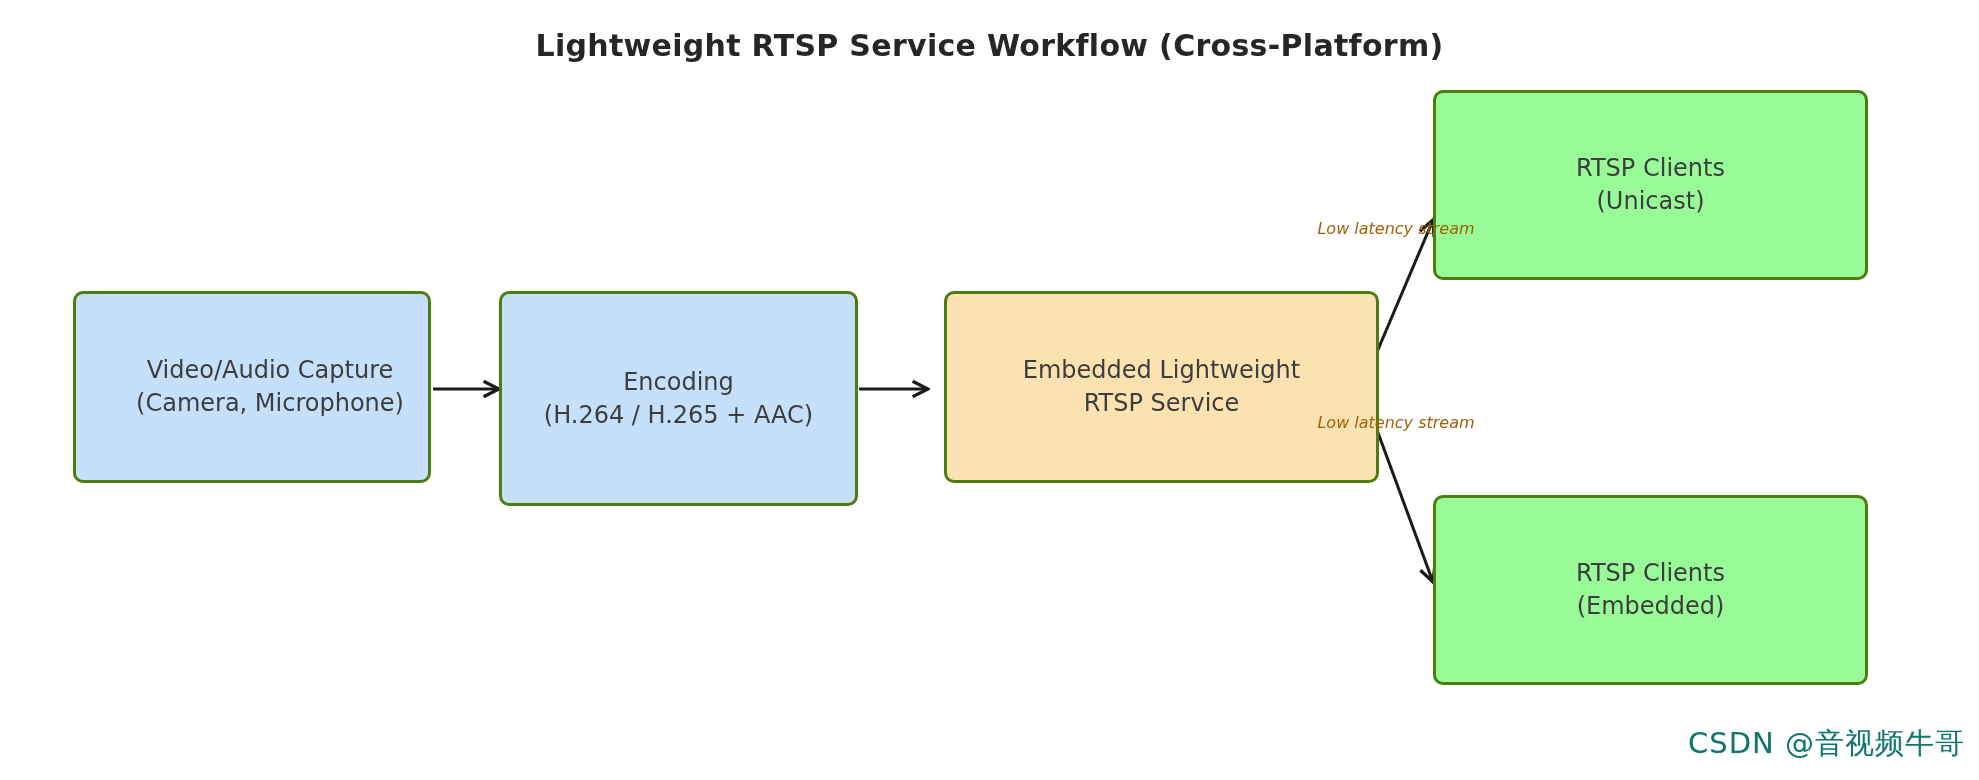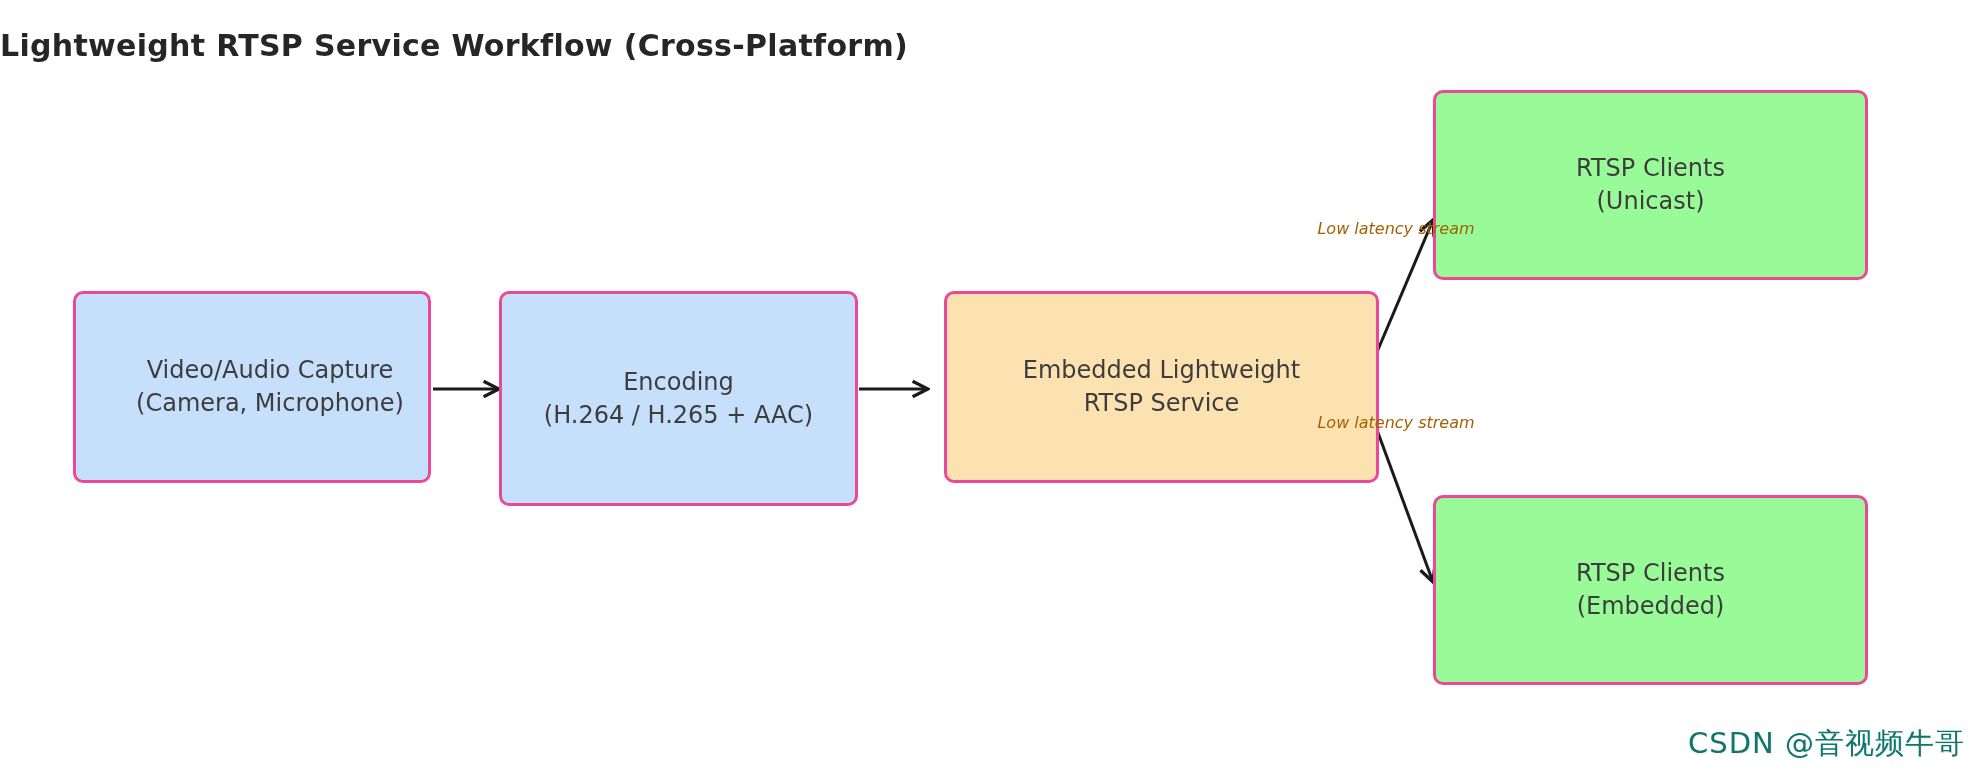--- a/index.html
+++ b/index.html
@@ -6,27 +6,28 @@
   #canvas{
     position:relative;
     width:1979px;height:780px;
     background:#ffffff;
     font-family:"DejaVu Sans","Liberation Sans",sans-serif;
     overflow:hidden;
   }
   .title{
     position:absolute;
     left:0;top:28px;width:1979px;
+    text-align:center;
     font-size:30px;font-weight:bold;
     color:#262626;
     letter-spacing:0.3px;
   }
   .node{
     position:absolute;
-    border:3px solid #ec4899;
+    border:3px solid #4d7c0f;
     border-radius:10px;
     box-sizing:border-box;
     display:flex;
     flex-direction:column;
     align-items:center;
     justify-content:center;
     text-align:center;
     color:#3d3d3d;
     font-size:24px;
     line-height:33px;

